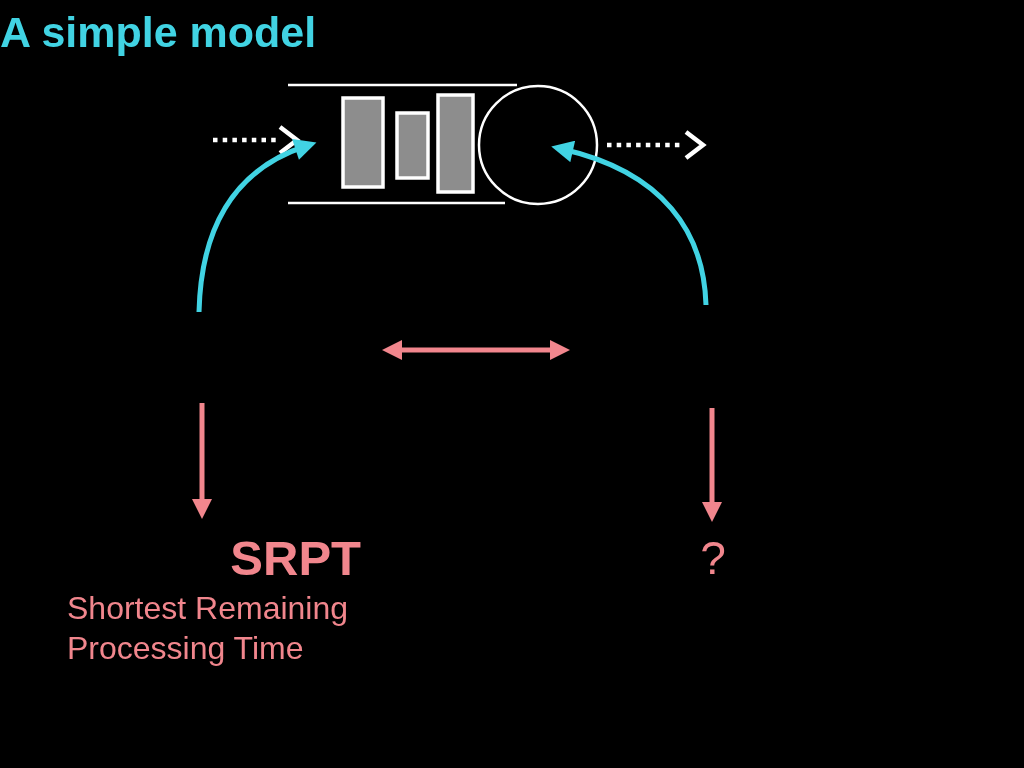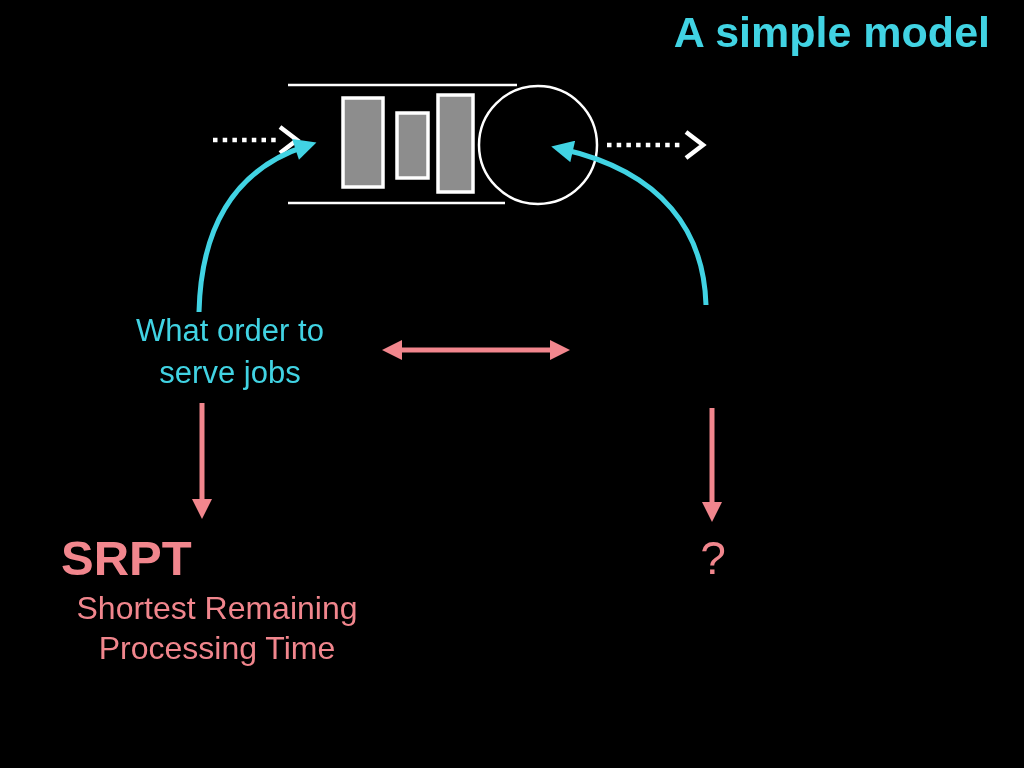--- a/index.html
+++ b/index.html
@@ -9,26 +9,25 @@
     height: 768px;
     background: var(--background, #000);
     overflow: hidden;
     font-family: "Liberation Sans", sans-serif;
   }
   .slide-title {
     position: absolute;
     top: 8px;
     left: 0;
     width: 950px;
-    text-align: right;
+    text-align: left;
     color: var(--cyan, #41d3e3);
     font-size: 43px;
     font-weight: bold;
     letter-spacing: 0px;
-    margin-left: 40px;
   }
   .diagram-svg {
     position: absolute;
     left: 0;
     top: 0;
     width: 1024px;
     height: 768px;
   }
   .lbl {
     position: absolute;
@@ -39,31 +38,31 @@
     font-size: 31px;
     line-height: 42px;
   }
   .lbl-order { left: 80px;  top: 310px; }
   .lbl-speed { left: 557px; top: 310px; }
   .srpt-acronym {
     position: absolute;
     left: 61px;
     top: 530px;
     width: 300px;
-    text-align: left;
+    text-align: right;
     color: var(--pink, #f1868d);
     font-size: 49px;
     font-weight: bold;
   }
   .srpt-full {
     position: absolute;
     left: 67px;
     top: 588px;
     width: 300px;
-    text-align: center;
+    text-align: left;
     white-space: pre-line;
     color: var(--pink, #f1868d);
     font-size: 32px;
     line-height: 40px;
   }
   .question-mark {
     position: absolute;
     left: 563px;
     top: 531px;
     width: 300px;
@@ -108,22 +107,20 @@
 
     <path d="M706,305 C704,233 664,172 562,149" fill="none" style="stroke: var(--cyan, #41d3e3);" stroke-width="5" marker-end="url(#head-cyan)"></path>
 
     <line x1="392" y1="350" x2="560" y2="350" style="stroke: var(--pink, #f1868d);" stroke-width="5" marker-start="url(#head-pink)" marker-end="url(#head-pink)"></line>
 
     <line x1="202" y1="403" x2="202" y2="509" style="stroke: var(--pink, #f1868d);" stroke-width="5" marker-end="url(#head-pink)"></line>
 
     <line x1="712" y1="408" x2="712" y2="512" style="stroke: var(--pink, #f1868d);" stroke-width="5" marker-end="url(#head-pink)"></line>
   </svg>
 
-  <div class="lbl lbl-order">What order to
-serve jobs</div>
 
 
   <div class="srpt-acronym">SRPT</div>
 
   <div class="srpt-full">Shortest Remaining
 Processing Time</div>
 
   <div class="question-mark">?</div>
 
 </div>

